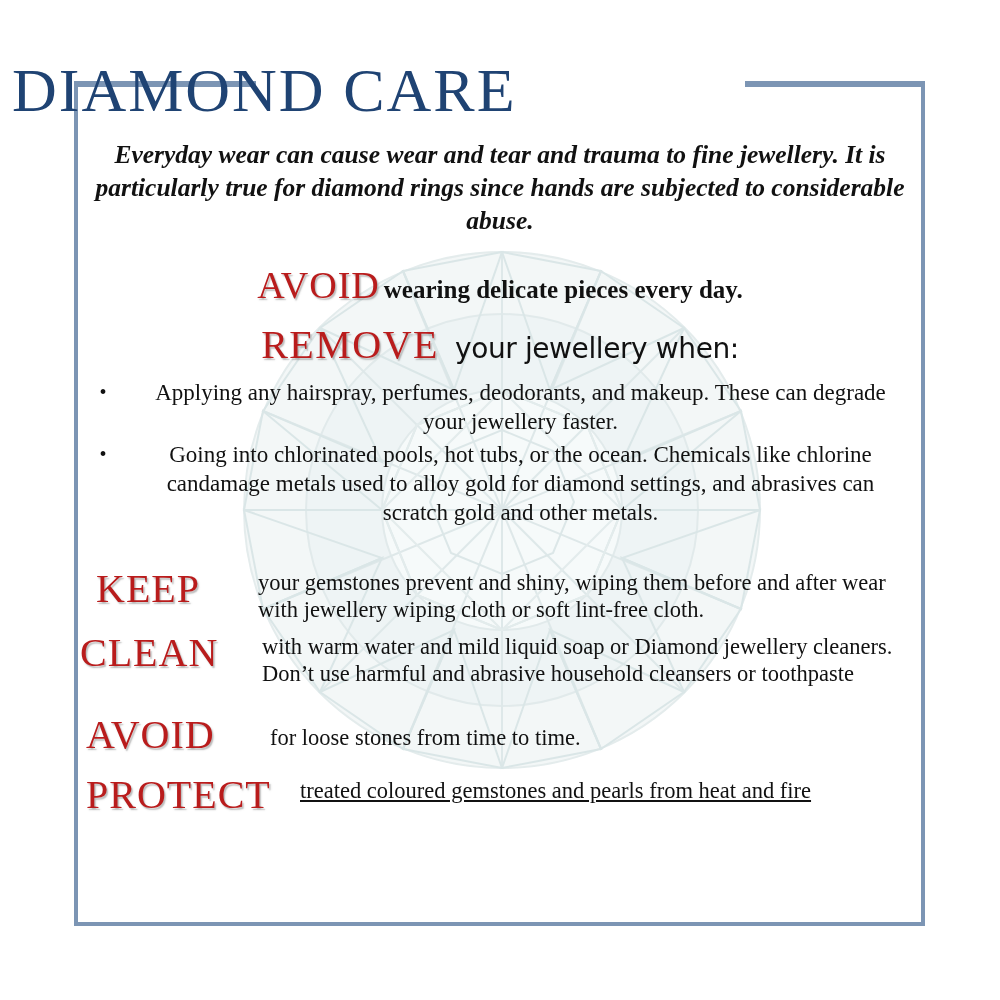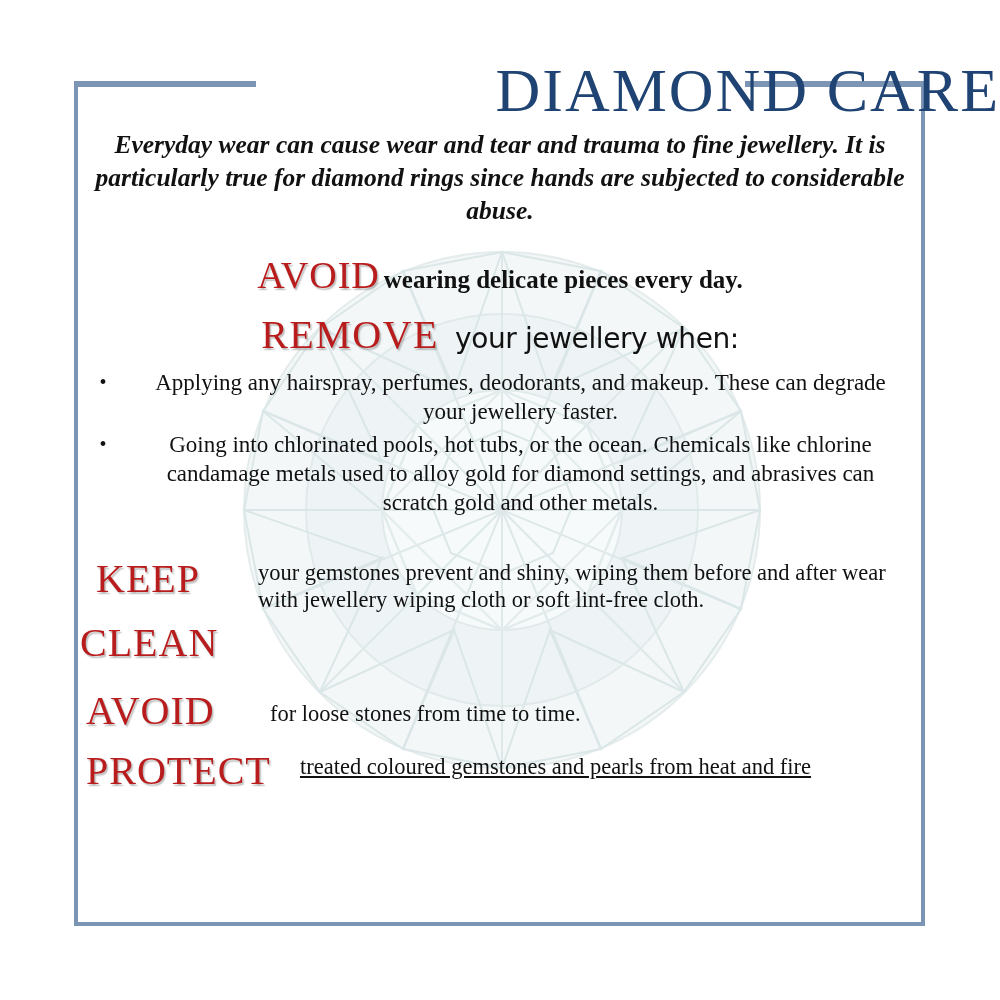--- a/index.html
+++ b/index.html
@@ -39,23 +39,23 @@
   .fr-line { position: absolute; background: #7c95b4; }
   .fr-left  { left: 0; top: 0; width: 4px; height: 100%; }
   .fr-right { right: 0; top: 0; width: 4px; height: 100%; }
   .fr-bottom{ left: 0; bottom: 0; height: 4px; width: 100%; }
   .fr-top-l { left: 0;   top: 0; height: 6px; width: 182px; }
   .fr-top-r { right: 0;  top: 0; height: 6px; width: 180px; }
 
   
   #title {
     position: absolute;
-    left: 0; right: 0;
+    left: 12px; right: 0;
     top: 58px;
-    text-align: right;
+    text-align: left;
     font-family: "Liberation Serif", "DejaVu Serif", serif;
     font-size: 62px;
     line-height: 64px;
     letter-spacing: 2px;
     color: #1f4373;
     white-space: nowrap;
     z-index: 5;
   }
 
   
@@ -68,21 +68,21 @@
   }
 
   
   #intro {
     text-align: center;
     font-style: italic;
     font-weight: bold;
     font-size: 25.5px;
     line-height: 33px;
     padding: 0 12px;
-    margin-top: 0;
+    margin-top: 10px;
   }
 
   
   .lead-line {
     text-align: center;
     margin-top: 16px;
     white-space: nowrap;
   }
   .kw {
     font-family: "Liberation Serif", "DejaVu Serif", serif;
@@ -255,20 +255,21 @@
     </div>
   </div>
 
   <div class="sec-row" id="row-keep">
     <span class="sec-kw kw">KEEP</span>
     <span class="sec-body">your gemstones prevent and shiny, wiping them before and after wear with jewellery wiping cloth or soft lint-free cloth.</span>
   </div>
 
   <div class="sec-row" id="row-clean">
     <span class="sec-kw kw">CLEAN</span>
+    <span class="sec-body">with warm water and mild liquid soap or Diamond jewellery cleaners. Don’t use harmful and abrasive household cleansers or toothpaste</span>
   </div>
 
   <div class="sec-row" id="row-check">
     <span class="sec-kw kw">AVOID</span>
     <span class="sec-body">for loose stones from time to time.</span>
   </div>
 
   <div class="sec-row" id="row-protect">
     <span class="sec-kw kw">PROTECT</span>
     <span class="sec-body">treated coloured gemstones and pearls from heat and fire</span>

